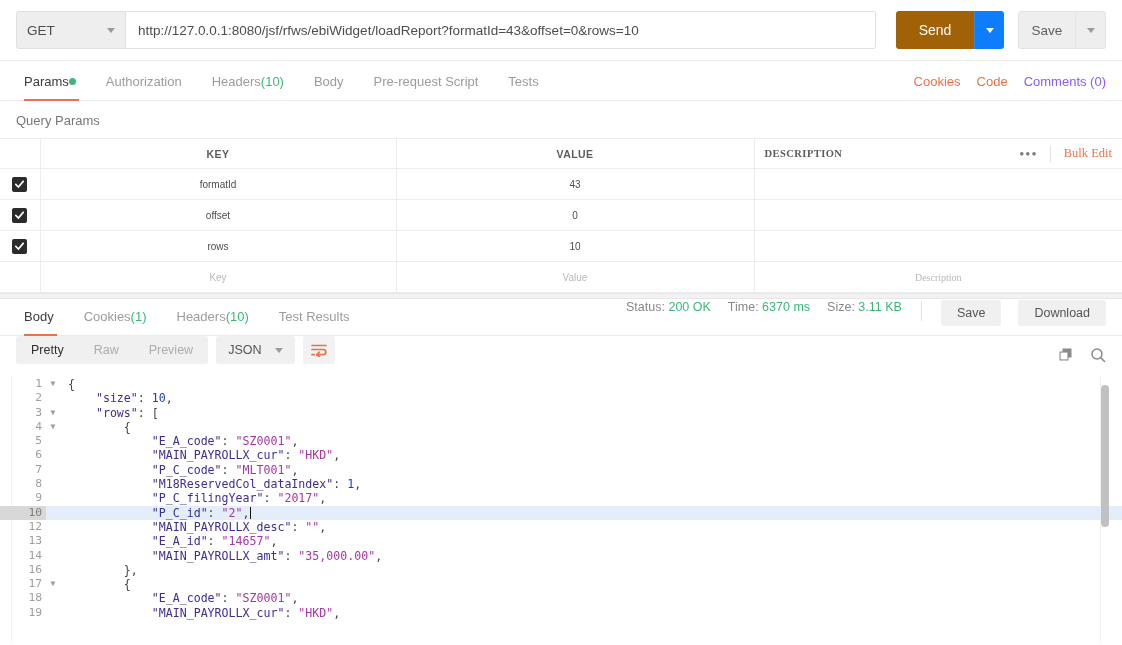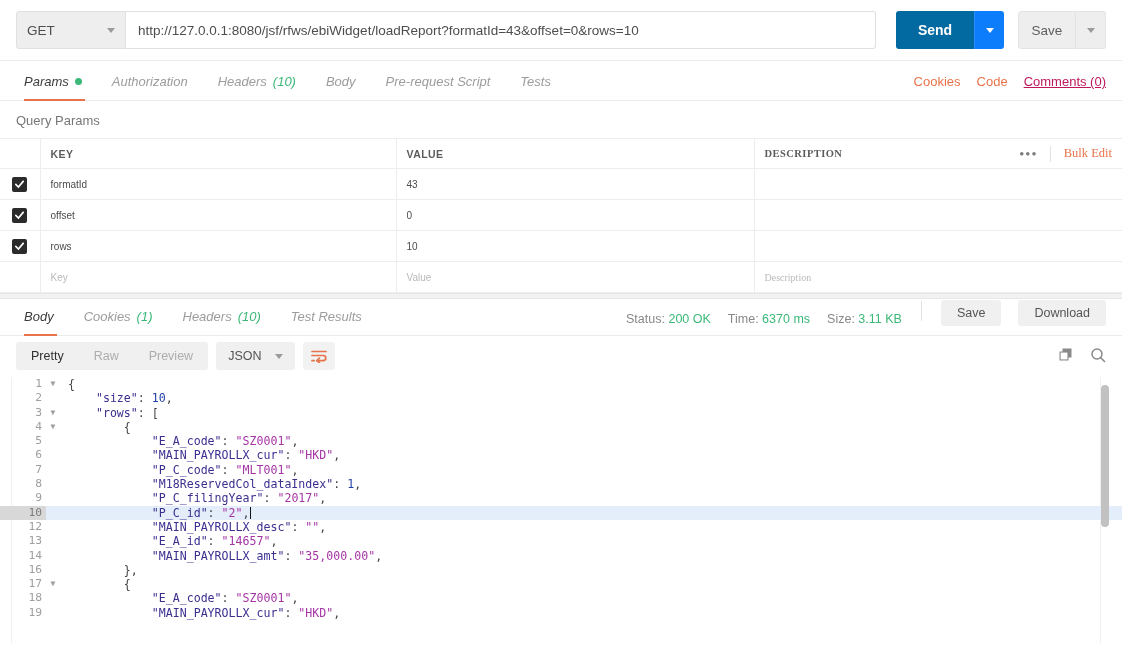--- a/index.html
+++ b/index.html
@@ -49,26 +49,26 @@
     border-radius: 0 3px 3px 0;
     background: #fff;
     padding: 0 12px;
     font-family: "Liberation Sans", sans-serif;
     font-size: 13.5px;
     color: #4d4d4d;
     outline: none;
   }
   .send-group { display: flex; margin-left: 20px; }
   .send-btn {
-    background: #0369a1;
+    background: #a16207;
     color: #fff;
     border: none;
     height: 38px;
     min-width: 78px;
-    font-weight: bold;
+    font-weight: normal;
     font-size: 14px;
     border-radius: 3px 0 0 3px;
     cursor: pointer;
     font-family: "Liberation Sans", sans-serif;
   }
   .send-caret {
     background: #0d7dfc;
     width: 30px; height: 38px;
     border-radius: 0 3px 3px 0;
     border-left: 1px solid #2a8bfd;
@@ -103,57 +103,56 @@
     padding: 0 16px;
     border-bottom: 1px solid #ebebeb;
     position: relative;
   }
   .tab {
     padding: 0 15px 11px 15px;
     color: #9c9c9c;
     font-size: 13px;
     cursor: pointer;
     position: relative;
-    display: flex; align-items: center; gap: 6px;
+    display: flex; align-items: center; 
     white-space: nowrap;
-    font-style: italic;
   }
   .tab:first-child { padding-left: 8px; }
   .tab.active { color: #3c3c3c; }
   .tab.active::after {
     content: "";
     position: absolute;
     left: 8px; right: 8px; bottom: -1px;
     height: 2px; background: #e8734a;
   }
   .tab.active:first-child::after { left: 8px; right: 12px; }
   .green-dot { width: 7px; height: 7px; border-radius: 50%; background: #3bb878; display: inline-block; }
   .count-badge { color: #3bb878; }
   .tabs-right {
     margin-left: auto;
     display: flex; align-items: center; gap: 16px;
     padding-bottom: 11px;
     font-size: 13px;
   }
   .link-orange { color: #e8734a; cursor: pointer; }
-  .link-muted { color: #be185d; cursor: pointer; text-decoration: underline; }
+  .link-muted { color: #8b5cf6; cursor: pointer; }
 
   
   .qp-label {
     padding: 12px 16px 10px 16px;
     color: #777;
     font-size: 13px;
   }
   .ptable { width: 100%; border-collapse: collapse; table-layout: fixed; }
   .ptable th, .ptable td {
     border-top: 1px solid #ededed;
     border-bottom: 1px solid #ededed;
     border-right: 1px solid #ededed;
     height: 31px;
-    text-align: left;
+    text-align: center;
     font-weight: normal;
     padding: 0 10px;
   }
   .ptable th {
     font-size: 10.5px;
     letter-spacing: .45px;
     color: #5c5c5c;
     font-weight: bold;
     height: 30px;
   }
@@ -182,40 +181,40 @@
 
   
   .resp-tabs {
     height: 37px;
     display: flex; align-items: flex-end;
     padding: 0 16px;
     border-bottom: 1px solid #ebebeb;
   }
   .resp-meta {
     margin-left: auto;
-    display: flex; align-items: flex-end; gap: 17px;
+    display: flex; align-items: flex-start; gap: 17px;
     padding-bottom: 9px;
     font-size: 12.5px; color: #888;
   }
   .metric-val { color: #3bb878; }
   .vsep { width: 1px; height: 20px; background: #e2e2e2; margin: 0 2px; align-self: flex-end; margin-bottom: 5px;}
   .sm-btn {
     background: #f0f0f0;
     border: none;
     border-radius: 3px;
     height: 26px; padding: 0 16px;
     color: #555; font-size: 12.5px;
     cursor: pointer;
     font-family: "Liberation Sans", sans-serif;
   }
 
   
   .body-toolbar {
     height: 40px;
-    display: flex; align-items: center;
+    display: flex; 
     padding: 0 16px;
     gap: 8px;
   }
   .seg {
     background: #f0f0f0;
     border-radius: 3px;
     display: flex; align-items: center;
     height: 28px;
   }
   .seg-item {

